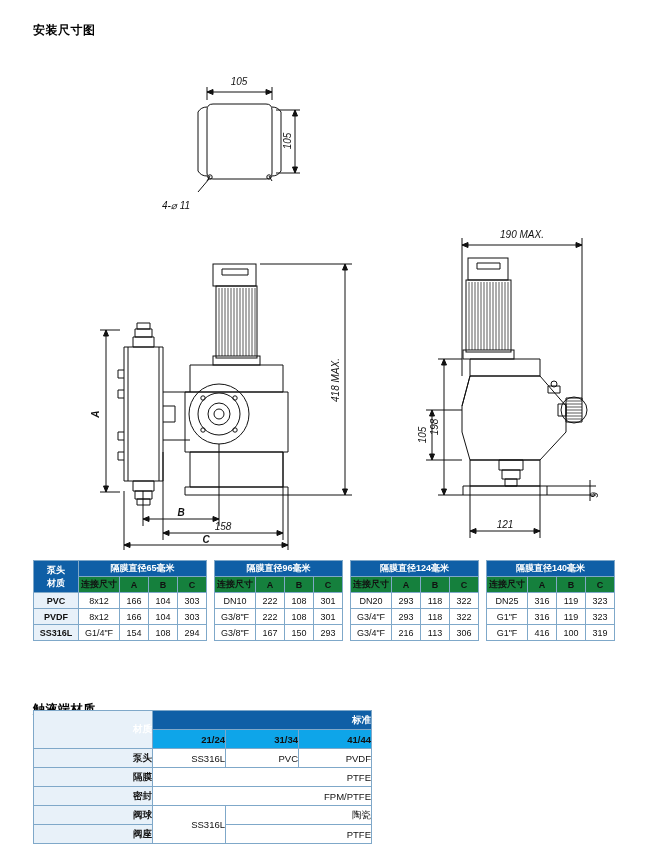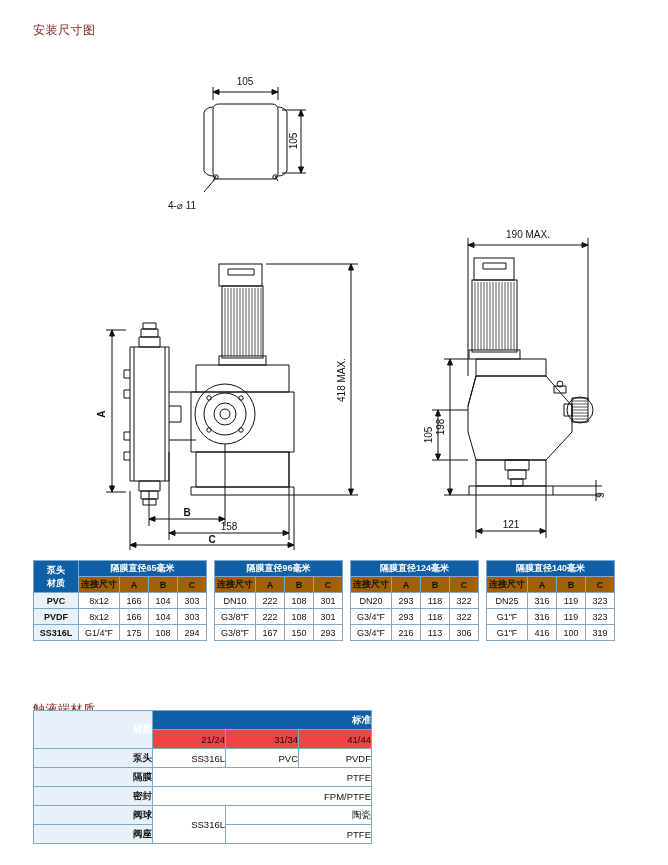--- a/index.html
+++ b/index.html
@@ -2,47 +2,47 @@
 <html><head>
 <meta charset="utf-8">
 <style>
   html,body{margin:0;padding:0;}
   body{
     width:668px;height:865px;background:#ffffff;
     font-family:"Liberation Sans","DejaVu Sans",sans-serif;
     color:#1a1a1a;position:relative;overflow:hidden;
   }
   .sec-title{
-    position:absolute;font-size:12px;font-weight:normal;color:#7f1d1d;letter-spacing:.5px;
+    position:absolute;font-size:12px;font-weight:bold;color:#000000;letter-spacing:.5px;
   }
   #title-install{left:33px;top:22px;}
   #title-wetted{left:33px;top:692px;margin-top:9px;}
 
   
-  #drawing{position:absolute;left:6px;top:40px;width:540px;height:510px;}
+  #drawing{position:absolute;left:0;top:40px;width:540px;height:510px;font-style:italic;}
   svg{display:block;}
   .dim{font-family:"Liberation Sans",sans-serif;font-size:10px;fill:#111;}
   .dimb{font-family:"Liberation Sans",sans-serif;font-size:10px;fill:#111;font-weight:bold;}
 
   
   table{border-collapse:collapse;}
   .t1{position:absolute;left:33px;top:560px;}
   .t1 td,.t1 th{border:1px solid #7fa8c9;font-size:9px;text-align:center;padding:0;height:15px;color:#111;}
   .t1 .hdr{background:#0f5fa6;color:#fff;font-weight:bold;}
-  .t1 .sub{background:#a16207;font-weight:bold;}
+  .t1 .sub{background:#15803d;font-weight:bold;}
   .t1 .rowhead{background:#e8f1f9;font-weight:bold;}
   .t1 .gap{border:none;background:#fff;width:7px;}
   .w-mat{width:44px;}
   .w-conn{width:40px;}
   .w-abc{width:28px;}
 
   .t2{position:absolute;left:33px;top:710px;border:1px solid #7fa8c9;}
   .t2 td,.t2 th{border:1px solid #7fa8c9;font-size:9.5px;text-align:right;padding:0;height:18px;color:#111;}
   .t2 .hdr{background:#0f5fa6;color:#fff;font-weight:bold;}
-  .t2 .sub{background:#ef4444;font-weight:normal;}
+  .t2 .sub{background:#0ea5e9;font-weight:bold;}
   .t2 .rowhead{background:#e8f1f9;font-weight:bold;width:118px;}
   .t2 .cell{width:72px;}
 </style>
 </head>
 <body>
 
 <div class="sec-title" id="title-install">安装尺寸图</div>
 <div class="sec-title" id="title-wetted">触液端材质</div>
 
 <div id="drawing">
@@ -334,21 +334,21 @@
     <td>322</td>
     <td>G1"F</td>
     <td>316</td>
     <td>119</td>
     <td>323</td>
   </tr>
 
   <tr>
     <td class="rowhead">SS316L</td>
     <td>G1/4"F</td>
-    <td>175</td>
+    <td>154</td>
     <td>108</td>
     <td>294</td>
     <td>G3/8"F</td>
     <td>167</td>
     <td>150</td>
     <td>293</td>
     <td>G3/4"F</td>
     <td>216</td>
     <td>113</td>
     <td>306</td>

